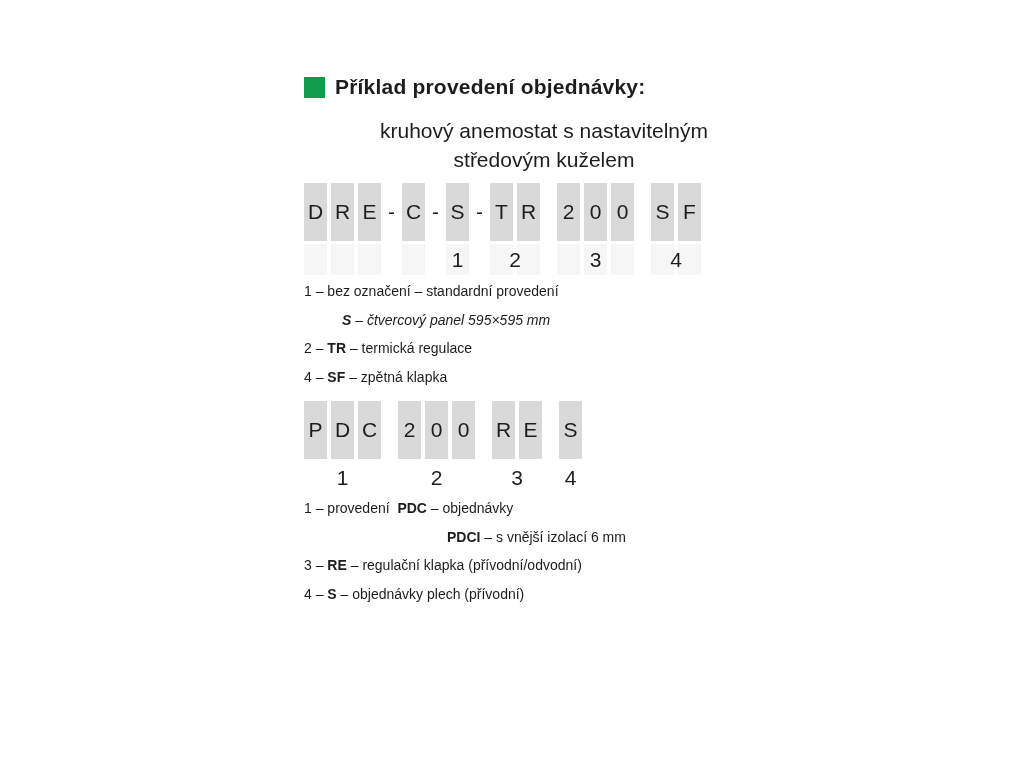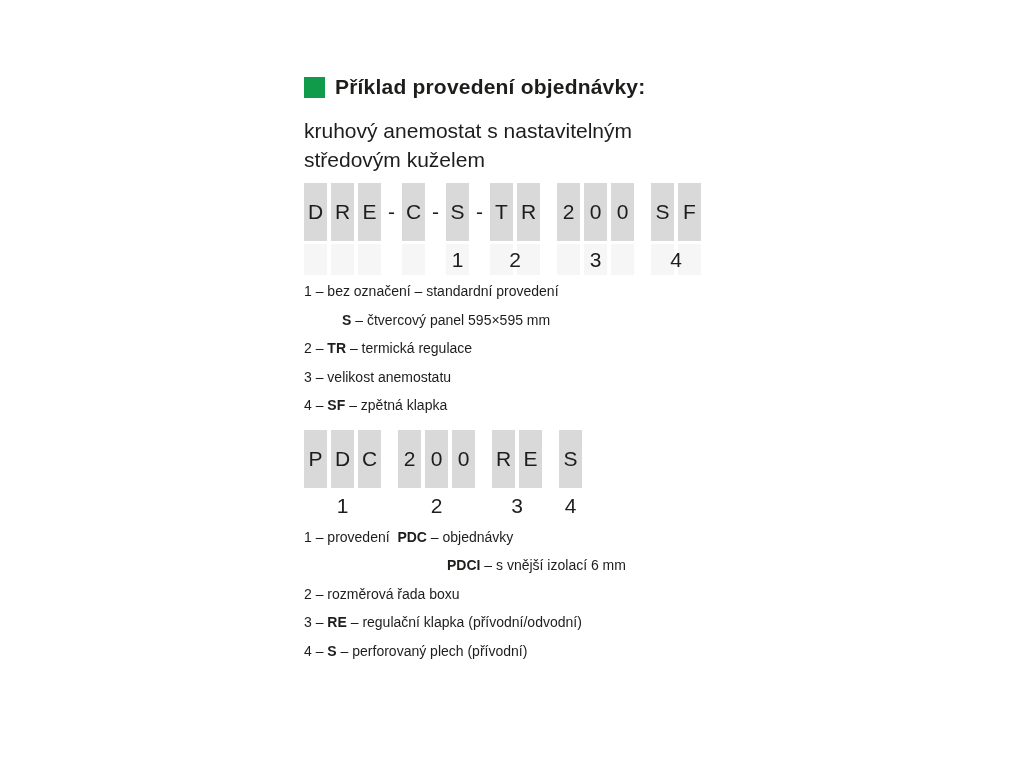--- a/index.html
+++ b/index.html
@@ -26,20 +26,21 @@
     margin-right: 10px;
     flex: 0 0 auto;
   }
   .title { font-size: 21px; font-weight: bold; letter-spacing: 0.2px; }
   
   .subtitle {
     margin-top: 18px;
     font-size: 21px;
     line-height: 28.5px;
     white-space: pre-line;
+    text-align: center;
   }
   .subtitle.bold { font-weight: bold; }
   
   .code-block { margin-top: 9px; }
   .code-row { display: flex; align-items: stretch; }
   .cell {
     width: 23px; height: 58px;
     margin-right: 4px;
     display: flex; align-items: center; justify-content: center;
     font-size: 21px;
@@ -122,23 +123,22 @@
           <div class="cell box"></div>
           <span class="marker" style="left: 153.5px;">1</span>
           <span class="marker" style="left: 211px;">2</span>
           <span class="marker" style="left: 291.5px;">3</span>
           <span class="marker" style="left: 372px;">4</span>
         </div>
     </div>
 
     <div class="legend">
         <div class="legend-line"><span>1 – bez označení – standardní provedení</span></div>
-        <div class="legend-line" style="margin-left: 38px;"><b>S</b><span> – čtvercový panel 595×595 mm</span></div>
+        <div class="legend-line" style="margin-left: 38px; font-style: italic;"><b>S</b><span> – čtvercový panel 595×595 mm</span></div>
         <div class="legend-line"><span>2 – </span><b>TR</b><span> – termická regulace</span></div>
-        <div class="legend-line"><span>3 – velikost anemostatu</span></div>
         <div class="legend-line"><span>4 – </span><b>SF</b><span> – zpětná klapka</span></div>
       </div>
 
 
     <div class="code-block second">
       <div class="code-row code-main">
           <div class="cell box" style="background: rgb(217, 217, 217);">P</div>
           <div class="cell box" style="background: rgb(217, 217, 217);">D</div>
           <div class="cell box" style="background: rgb(217, 217, 217);">C</div>
           <div class="gapcell"></div>
@@ -167,19 +167,18 @@
           <span class="marker" style="left: 38.5px;">1</span>
           <span class="marker" style="left: 132.5px;">2</span>
           <span class="marker" style="left: 213px;">3</span>
           <span class="marker" style="left: 266.5px;">4</span>
         </div>
     </div>
 
     <div class="legend second">
         <div class="legend-line"><span>1 – provedení  </span><b>PDC</b><span> – objednávky</span></div>
         <div class="legend-line" style="margin-left: 143px;"><b>PDCI</b><span> – s vnější izolací 6 mm</span></div>
-        <div class="legend-line"><span>2 – rozměrová řada boxu</span></div>
         <div class="legend-line"><span>3 – </span><b>RE</b><span> – regulační klapka (přívodní/odvodní)</span></div>
-        <div class="legend-line"><span>4 – </span><b>S</b><span> – perforovaný plech (přívodní)</span></div>
+        <div class="legend-line"><span>4 – </span><b>S</b><span> – objednávky plech (přívodní)</span></div>
       </div>
 
   </div>
 </div>
 
 </body></html>

